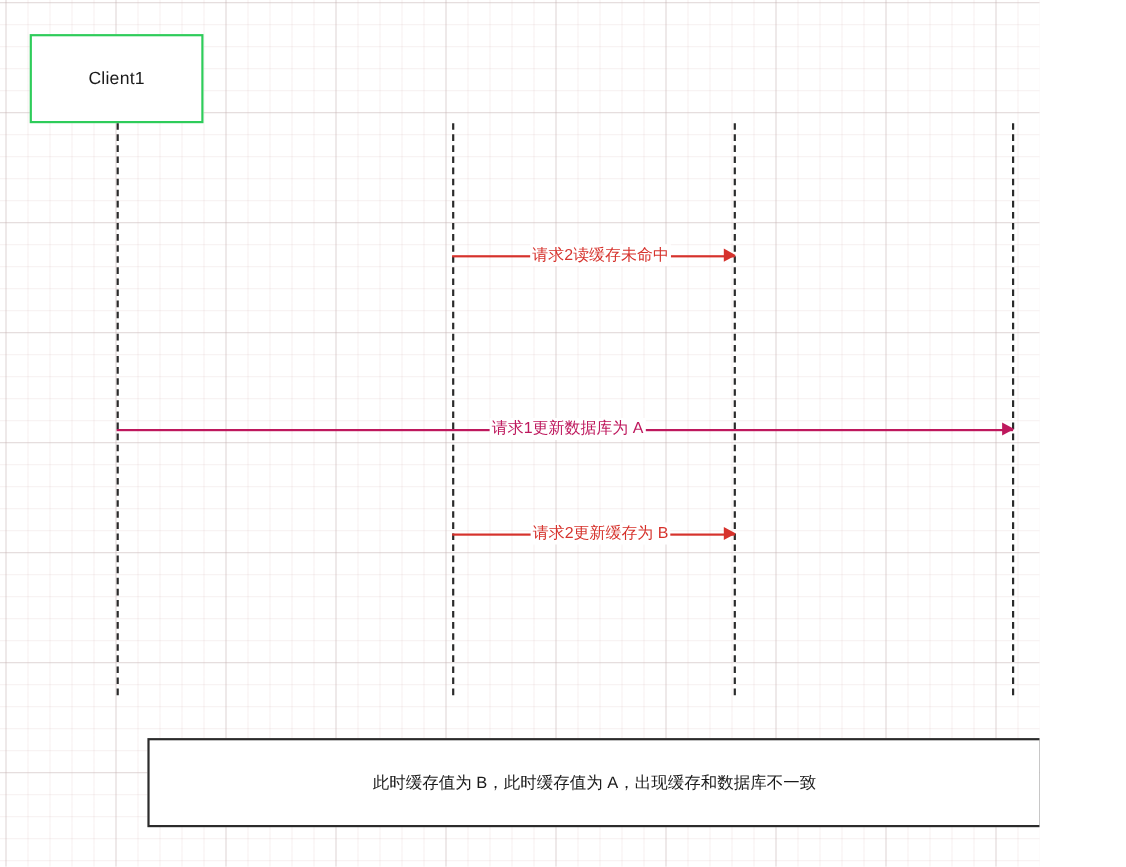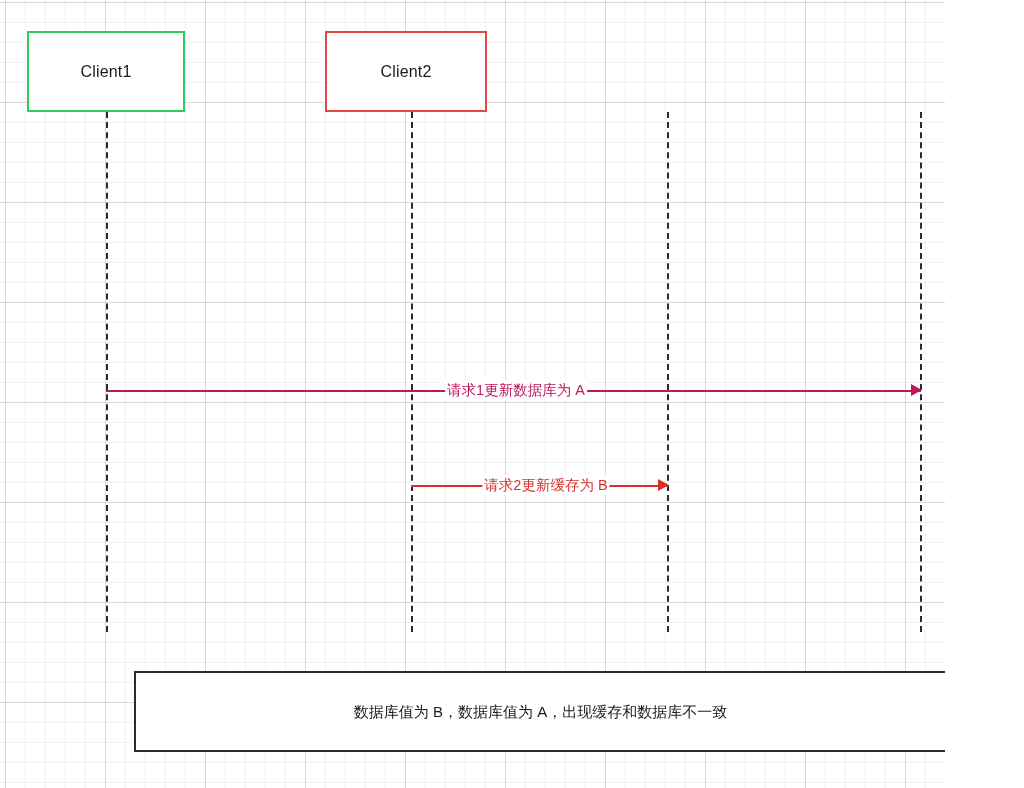--- a/index.html
+++ b/index.html
@@ -106,37 +106,39 @@
   }
 </style>
 </head>
 <body>
 
 <div id="canvas">
 
   <div class="participant" style="left: 27px; top: 31px; width: 158px; height: 81px; border: 2px solid rgb(46, 204, 90);">
     <span class="p-label">Client1</span>
   </div>
-  <div class="participant" style="left: 325px; top: 31px; width: 162px; height: 81px; border: 2px solid rgb(224, 74, 66);">
-    <span class="p-label">Client2</span>
-  </div>
 
   <div class="lifeline" style="left: 106px; top: 112px; height: 520px;"></div>
   <div class="lifeline" style="left: 411px; top: 112px; height: 520px;"></div>
   <div class="lifeline" style="left: 667px; top: 112px; height: 520px;"></div>
   <div class="lifeline" style="left: 920px; top: 112px; height: 520px;"></div>
 
+  <div class="msg" style="left: 411px; width: 257px; top: 223px; color: rgb(214, 50, 44);">
+    <div class="msg-line"></div>
+    <div class="msg-head"></div>
+    <div class="msg-text" style="left: 135px;">请求2读缓存未命中</div>
+  </div>
   <div class="msg" style="left: 106px; width: 815px; top: 381px; color: #be185d;">
     <div class="msg-line"></div>
     <div class="msg-head"></div>
     <div class="msg-text" style="left: 410px;">请求1更新数据库为 A</div>
   </div>
   <div class="msg" style="left: 411px; width: 257px; top: 476px; color: rgb(214, 50, 44);">
     <div class="msg-line"></div>
     <div class="msg-head"></div>
     <div class="msg-text" style="left: 135px;">请求2更新缓存为 B</div>
   </div>
 
   <div class="note" style="left: 134px; top: 671px; width: 813px; height: 81px; border-color: rgb(43, 43, 43);">
-    <span class="note-text">数据库值为 B，数据库值为 A，出现缓存和数据库不一致</span>
+    <span class="note-text">此时缓存值为 B，此时缓存值为 A，出现缓存和数据库不一致</span>
   </div>
 
 </div>
 
 </body></html>

